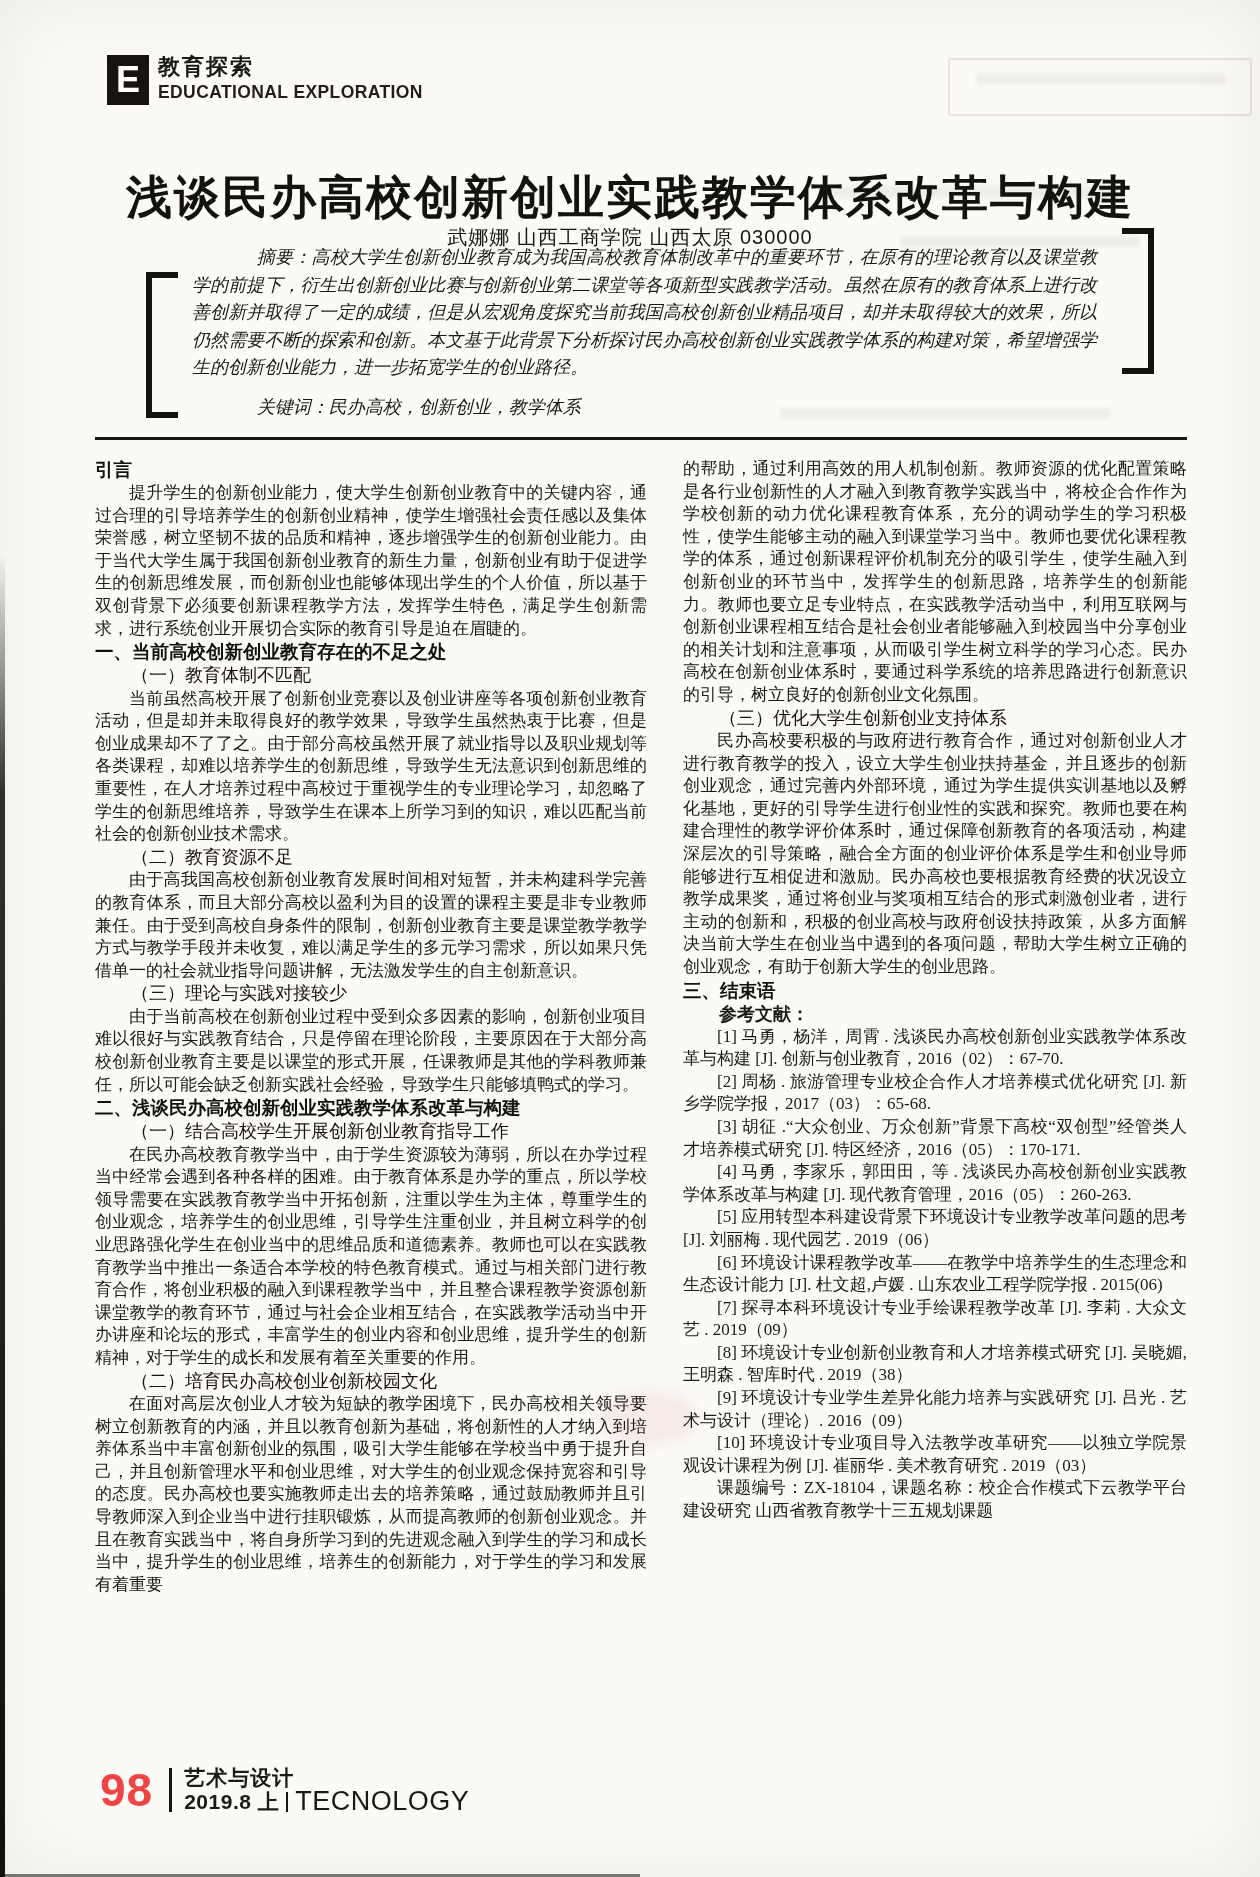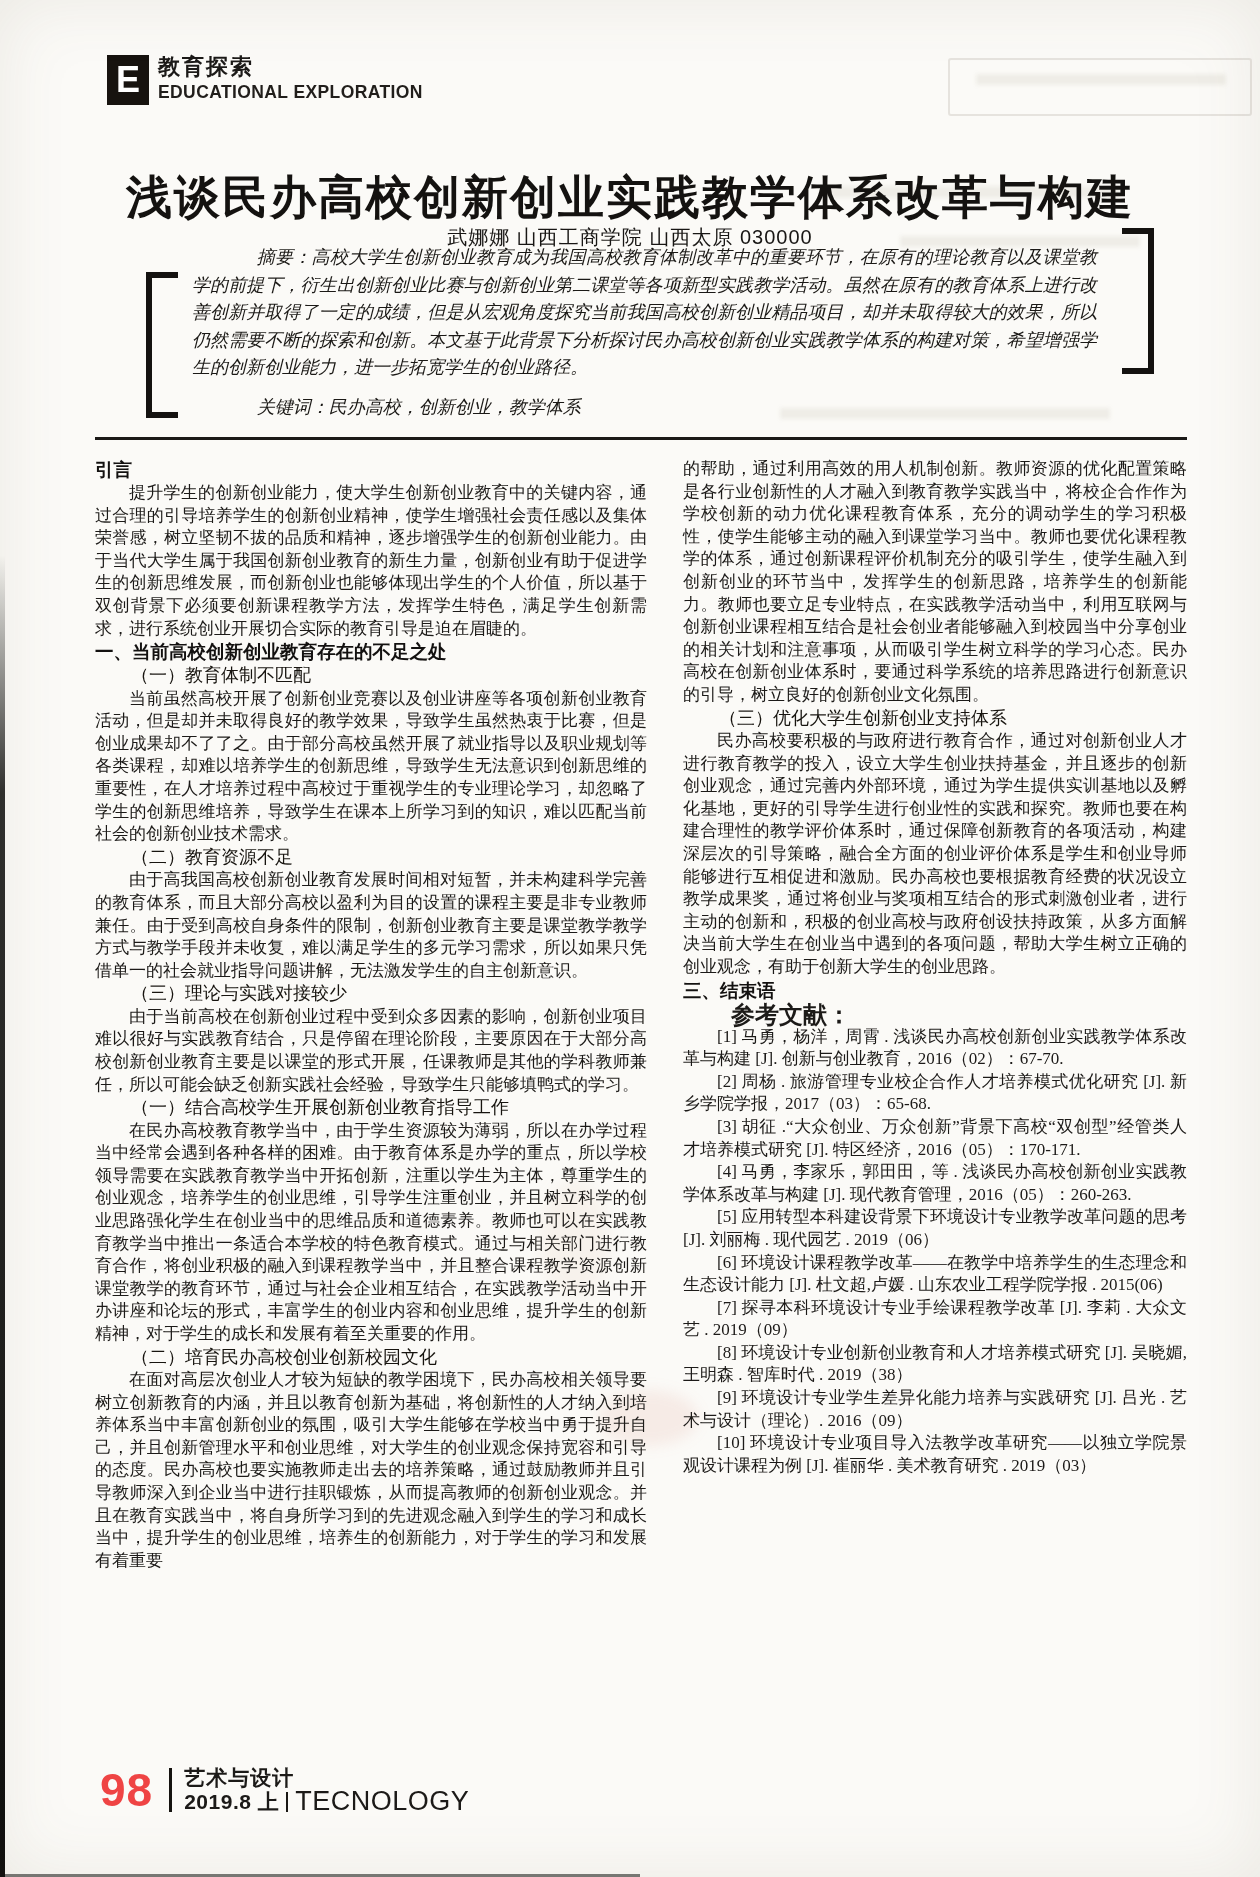--- a/index.html
+++ b/index.html
@@ -61,21 +61,21 @@
   .columns{position:absolute;left:95px;top:458px;width:1092px;display:flex;gap:36px;z-index:5;}
   .col-left{width:552px;flex:0 0 552px;}
   .col-right{flex:1;}
   .col p{margin:0;font-size:17px;line-height:22.6px;text-align:justify;text-indent:2em;}
   .col p.flush{text-indent:0;}
   .sec-head{margin:0;font-family:"Liberation Sans", sans-serif;font-weight:bold;
     font-size:18.5px;line-height:24px;text-indent:0;color:#131110;}
   .sub-head{margin:0;font-family:"Liberation Sans", sans-serif;font-weight:normal;
     font-size:18px;line-height:23.5px;text-indent:2em;color:#17140f;}
   .refs-head{margin:0;font-family:"Liberation Sans", sans-serif;font-weight:bold;
-    font-size:24px;line-height:23px;text-indent:2em;}
+    font-size:18px;line-height:23px;text-indent:2em;}
   .ref{margin:0;font-size:17.5px;line-height:21.6px;text-align:justify;text-indent:0;}
 
   
   .footer{position:absolute;left:100px;top:1763px;display:flex;align-items:center;z-index:5;
     font-family:"Liberation Sans", sans-serif;}
   .page-num{font-size:46px;font-weight:bold;letter-spacing:1px;color:#ef4444;}
   .fdiv{width:3px;height:44px;background:#151310;margin:0 12px 0 16px;}
   .fmeta{display:flex;flex-direction:column;justify-content:center;}
   .fjournal{font-size:21px;font-weight:bold;letter-spacing:1px;line-height:23px;}
   .fissue-row{display:flex;align-items:center;font-size:21px;line-height:25px;}
@@ -123,20 +123,21 @@
   <div class="col col-left">
     <h3 class="sec-head">引言</h3>
     <p>提升学生的创新创业能力，使大学生创新创业教育中的关键内容，通过合理的引导培养学生的创新创业精神，使学生增强社会责任感以及集体荣誉感，树立坚韧不拔的品质和精神，逐步增强学生的创新创业能力。由于当代大学生属于我国创新创业教育的新生力量，创新创业有助于促进学生的创新思维发展，而创新创业也能够体现出学生的个人价值，所以基于双创背景下必须要创新课程教学方法，发挥学生特色，满足学生创新需求，进行系统创业开展切合实际的教育引导是迫在眉睫的。</p>
     <h3 class="sec-head">一、当前高校创新创业教育存在的不足之处</h3>
     <h4 class="sub-head">（一）教育体制不匹配</h4>
     <p>当前虽然高校开展了创新创业竞赛以及创业讲座等各项创新创业教育活动，但是却并未取得良好的教学效果，导致学生虽然热衷于比赛，但是创业成果却不了了之。由于部分高校虽然开展了就业指导以及职业规划等各类课程，却难以培养学生的创新思维，导致学生无法意识到创新思维的重要性，在人才培养过程中高校过于重视学生的专业理论学习，却忽略了学生的创新思维培养，导致学生在课本上所学习到的知识，难以匹配当前社会的创新创业技术需求。</p>
     <h4 class="sub-head">（二）教育资源不足</h4>
     <p>由于高我国高校创新创业教育发展时间相对短暂，并未构建科学完善的教育体系，而且大部分高校以盈利为目的设置的课程主要是非专业教师兼任。由于受到高校自身条件的限制，创新创业教育主要是课堂教学教学方式与教学手段并未收复，难以满足学生的多元学习需求，所以如果只凭借单一的社会就业指导问题讲解，无法激发学生的自主创新意识。</p>
     <h4 class="sub-head">（三）理论与实践对接较少</h4>
     <p>由于当前高校在创新创业过程中受到众多因素的影响，创新创业项目难以很好与实践教育结合，只是停留在理论阶段，主要原因在于大部分高校创新创业教育主要是以课堂的形式开展，任课教师是其他的学科教师兼任，所以可能会缺乏创新实践社会经验，导致学生只能够填鸭式的学习。</p>
+    <h3 class="sec-head">二、浅谈民办高校创新创业实践教学体系改革与构建</h3>
     <h4 class="sub-head">（一）结合高校学生开展创新创业教育指导工作</h4>
     <p>在民办高校教育教学当中，由于学生资源较为薄弱，所以在办学过程当中经常会遇到各种各样的困难。由于教育体系是办学的重点，所以学校领导需要在实践教育教学当中开拓创新，注重以学生为主体，尊重学生的创业观念，培养学生的创业思维，引导学生注重创业，并且树立科学的创业思路强化学生在创业当中的思维品质和道德素养。教师也可以在实践教育教学当中推出一条适合本学校的特色教育模式。通过与相关部门进行教育合作，将创业积极的融入到课程教学当中，并且整合课程教学资源创新课堂教学的教育环节，通过与社会企业相互结合，在实践教学活动当中开办讲座和论坛的形式，丰富学生的创业内容和创业思维，提升学生的创新精神，对于学生的成长和发展有着至关重要的作用。</p>
     <h4 class="sub-head">（二）培育民办高校创业创新校园文化</h4>
     <p>在面对高层次创业人才较为短缺的教学困境下，民办高校相关领导要树立创新教育的内涵，并且以教育创新为基础，将创新性的人才纳入到培养体系当中丰富创新创业的氛围，吸引大学生能够在学校当中勇于提升自己，并且创新管理水平和创业思维，对大学生的创业观念保持宽容和引导的态度。民办高校也要实施教师走出去的培养策略，通过鼓励教师并且引导教师深入到企业当中进行挂职锻炼，从而提高教师的创新创业观念。并且在教育实践当中，将自身所学习到的先进观念融入到学生的学习和成长当中，提升学生的创业思维，培养生的创新能力，对于学生的学习和发展有着重要</p>
   </div>
 
   <div class="col col-right">
     <p class="flush">的帮助，通过利用高效的用人机制创新。教师资源的优化配置策略是各行业创新性的人才融入到教育教学实践当中，将校企合作作为学校创新的动力优化课程教育体系，充分的调动学生的学习积极性，使学生能够主动的融入到课堂学习当中。教师也要优化课程教学的体系，通过创新课程评价机制充分的吸引学生，使学生融入到创新创业的环节当中，发挥学生的创新思路，培养学生的创新能力。教师也要立足专业特点，在实践教学活动当中，利用互联网与创新创业课程相互结合是社会创业者能够融入到校园当中分享创业的相关计划和注意事项，从而吸引学生树立科学的学习心态。民办高校在创新创业体系时，要通过科学系统的培养思路进行创新意识的引导，树立良好的创新创业文化氛围。</p>
     <h4 class="sub-head">（三）优化大学生创新创业支持体系</h4>
     <p>民办高校要积极的与政府进行教育合作，通过对创新创业人才进行教育教学的投入，设立大学生创业扶持基金，并且逐步的创新创业观念，通过完善内外部环境，通过为学生提供实训基地以及孵化基地，更好的引导学生进行创业性的实践和探究。教师也要在构建合理性的教学评价体系时，通过保障创新教育的各项活动，构建深层次的引导策略，融合全方面的创业评价体系是学生和创业导师能够进行互相促进和激励。民办高校也要根据教育经费的状况设立教学成果奖，通过将创业与奖项相互结合的形式刺激创业者，进行主动的创新和，积极的创业高校与政府创设扶持政策，从多方面解决当前大学生在创业当中遇到的各项问题，帮助大学生树立正确的创业观念，有助于创新大学生的创业思路。</p>
@@ -145,20 +146,21 @@
     <p class="ref">[1] 马勇，杨洋，周霄 . 浅谈民办高校创新创业实践教学体系改革与构建 [J]. 创新与创业教育，2016（02）：67-70.</p>
     <p class="ref">[2] 周杨 . 旅游管理专业校企合作人才培养模式优化研究 [J]. 新乡学院学报，2017（03）：65-68.</p>
     <p class="ref">[3] 胡征 .“大众创业、万众创新”背景下高校“双创型”经管类人才培养模式研究 [J]. 特区经济，2016（05）：170-171.</p>
     <p class="ref">[4] 马勇，李家乐，郭田田，等 . 浅谈民办高校创新创业实践教学体系改革与构建 [J]. 现代教育管理，2016（05）：260-263.</p>
     <p class="ref">[5] 应用转型本科建设背景下环境设计专业教学改革问题的思考 [J]. 刘丽梅 .  现代园艺 . 2019（06）</p>
     <p class="ref">[6] 环境设计课程教学改革——在教学中培养学生的生态理念和生态设计能力 [J]. 杜文超,卢媛 .  山东农业工程学院学报 . 2015(06)</p>
     <p class="ref">[7] 探寻本科环境设计专业手绘课程教学改革 [J].  李莉 .  大众文艺 . 2019（09）</p>
     <p class="ref">[8] 环境设计专业创新创业教育和人才培养模式研究 [J]. 吴晓媚,王明森 .  智库时代 . 2019（38）</p>
     <p class="ref">[9] 环境设计专业学生差异化能力培养与实践研究 [J].  吕光 .  艺术与设计（理论）. 2016（09）</p>
     <p class="ref">[10] 环境设计专业项目导入法教学改革研究——以独立学院景观设计课程为例 [J]. 崔丽华 .  美术教育研究 . 2019（03）</p>
+    <p class="ref">课题编号：ZX-18104，课题名称：校企合作模式下云教学平台建设研究   山西省教育教学十三五规划课题</p>
   </div>
 </div>
 
 <div class="footer">
   <div class="page-num">98</div>
   <div class="fdiv"></div>
   <div class="fmeta">
     <div class="fjournal">艺术与设计</div>
     <div class="fissue-row">
       <span class="fissue">2019.8 上</span>

